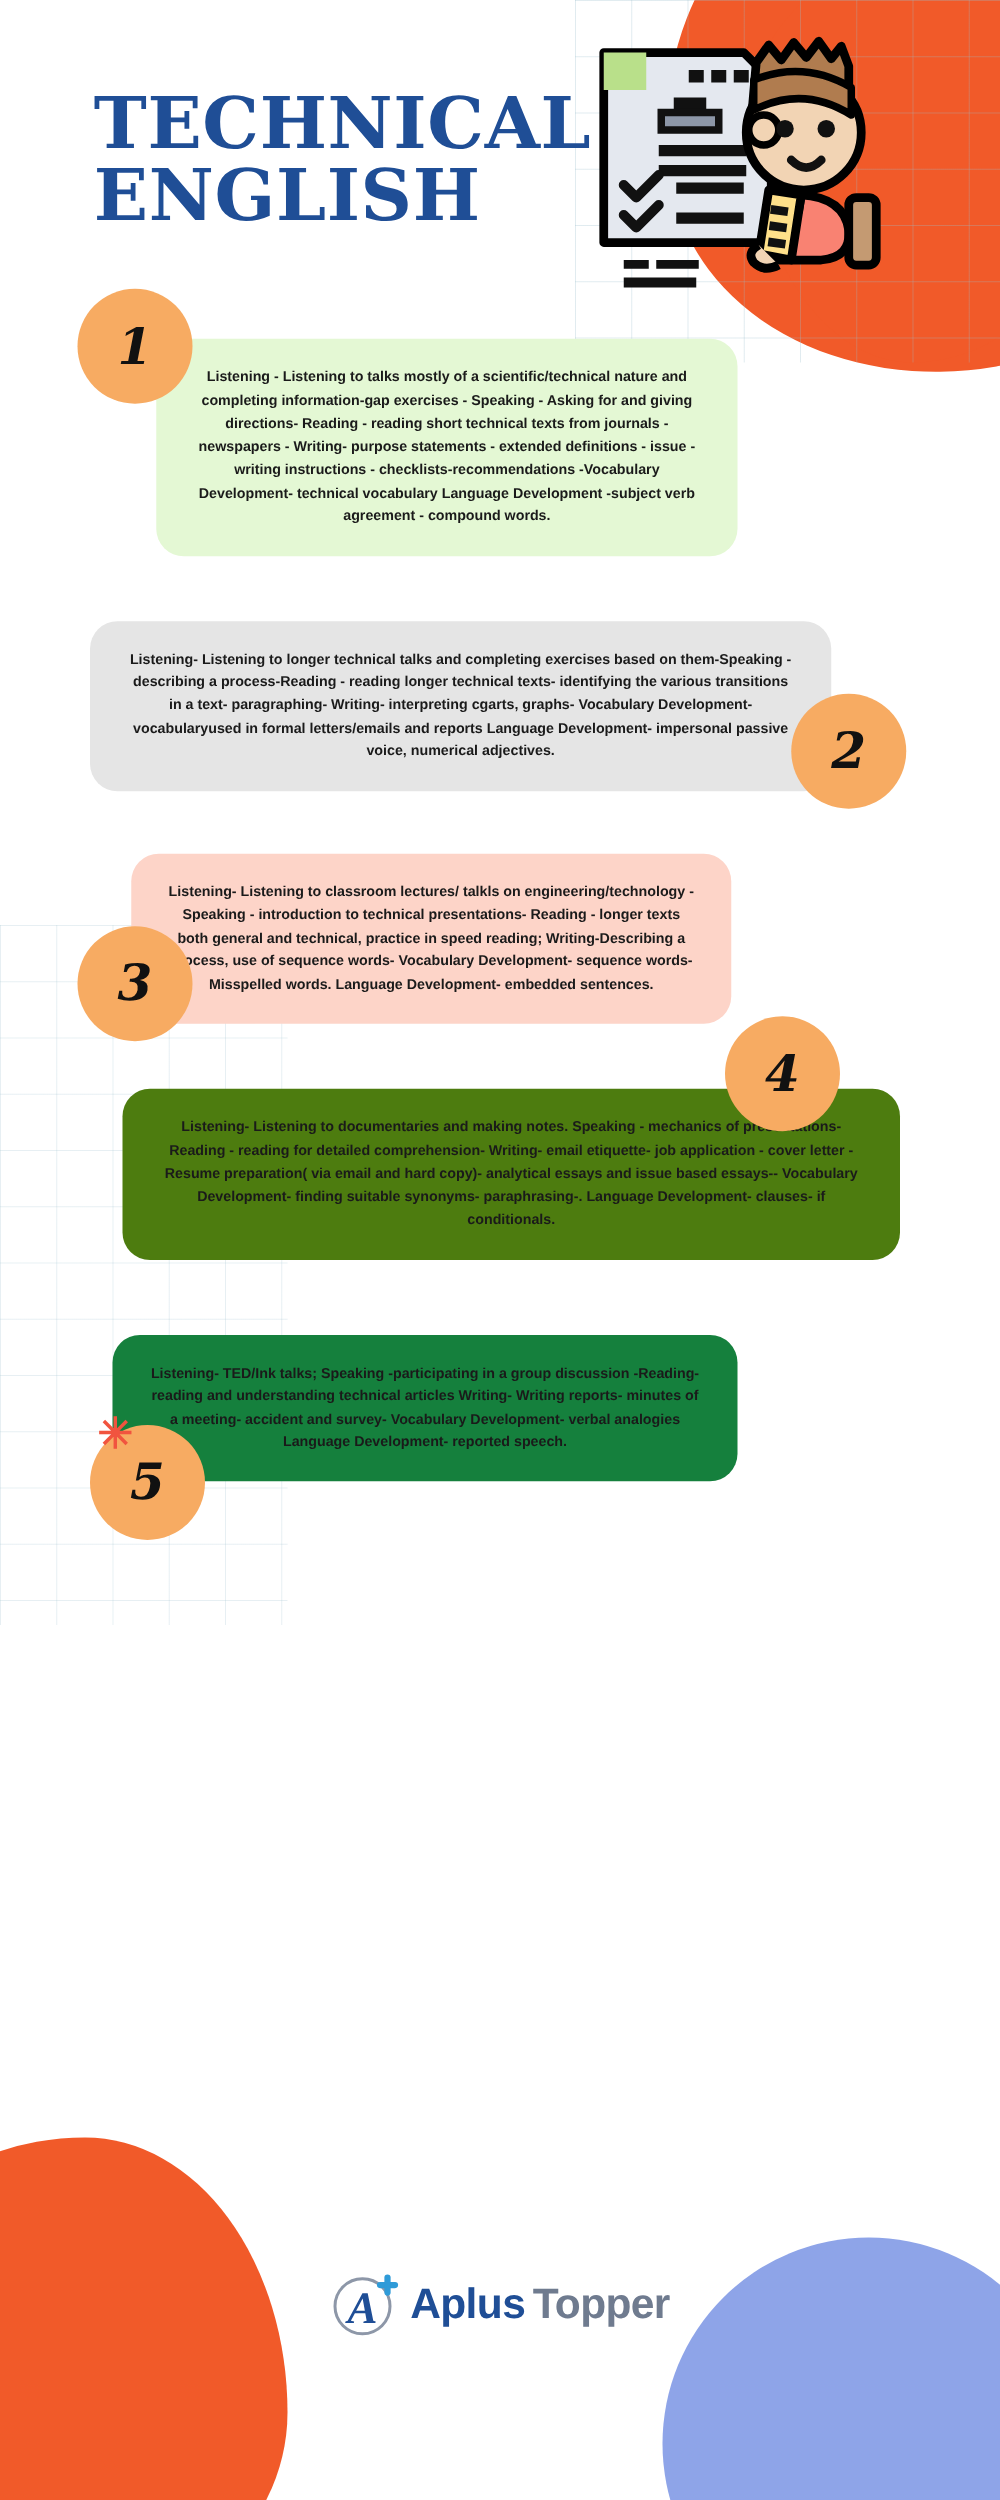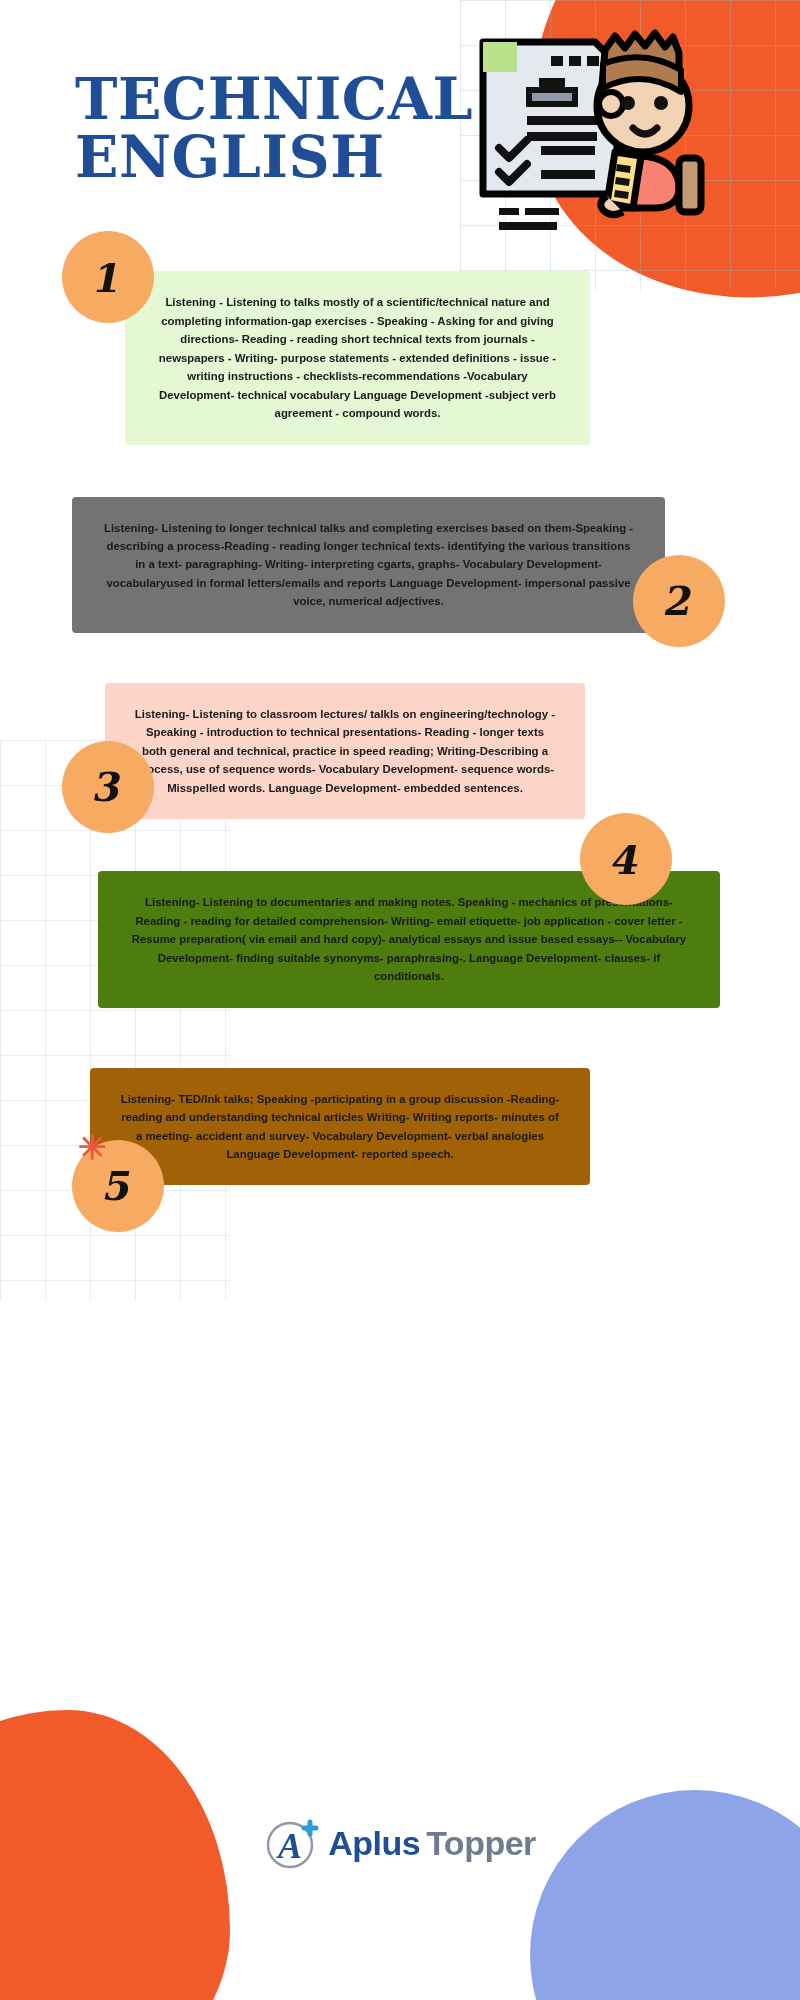--- a/index.html
+++ b/index.html
@@ -66,21 +66,21 @@
   .title .ln { display:block; }
 
   
   .illus { position:absolute; top:20px; right:95px; width:240px; height:250px; z-index:6; }
 
   
   .cards { position:relative; z-index:5; margin-top:85px; }
   .card-row { position:relative; margin-bottom:38px; }
   .card {
     position:relative;
-    border-radius:4px;
+    border-radius:22px;
     padding:22px 28px;
   }
   .card p {
     font-size:11.4px;
     font-weight:bold;
     line-height:1.62;
     color:#1a1a1a;
     text-align:center;
   }
   .num-circle {
@@ -95,36 +95,36 @@
     color:#111;
     z-index:7;
   }
 
   
   .row1 .card { margin-left:125px; margin-right:210px; background:#e4f8d4; }
   .row1 .num-circle { left:62px; top:-40px; }
 
   
   .row2 { margin-top:52px; }
-  .row2 .card { margin-left:72px; margin-right:135px; background:#737373; }
+  .row2 .card { margin-left:72px; margin-right:135px; background:#e5e5e5; }
   .row2 .num-circle { right:75px; top:58px; }
 
   
   .row3 { margin-top:50px; }
   .row3 .card { margin-left:105px; margin-right:215px; background:#fdd4c8; }
   .row3 .num-circle { left:62px; top:58px; }
 
   
   .row4 { margin-top:52px; }
   .row4 .card { margin-left:98px; margin-right:80px; background:#4d7c0f; }
   .row4 .num-circle { right:128px; top:-58px; }
 
   
   .row5 { margin-top:60px; }
-  .row5 .card { margin-left:90px; margin-right:210px; background:#a16207; }
+  .row5 .card { margin-left:90px; margin-right:210px; background:#15803d; }
   .row5 .num-circle { left:72px; top:72px; }
 
   
   .asterisk {
     position:absolute; left:78px; top:1130px;
     font-size:34px; color:#f1543f; font-weight:bold;
     z-index:8; line-height:1;
   }
 
   

